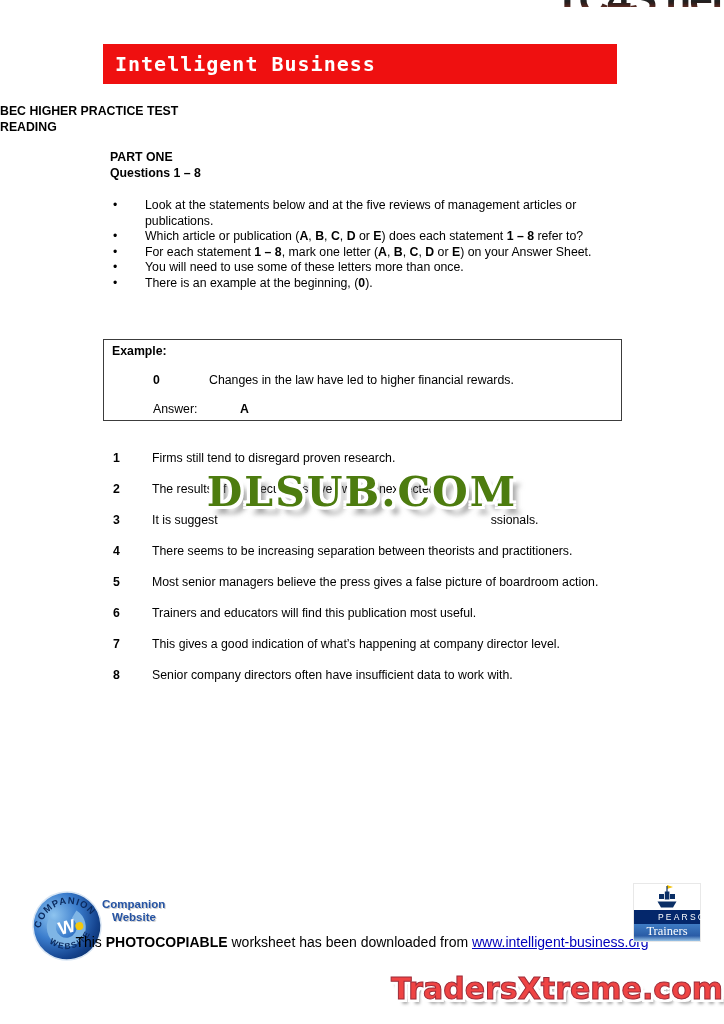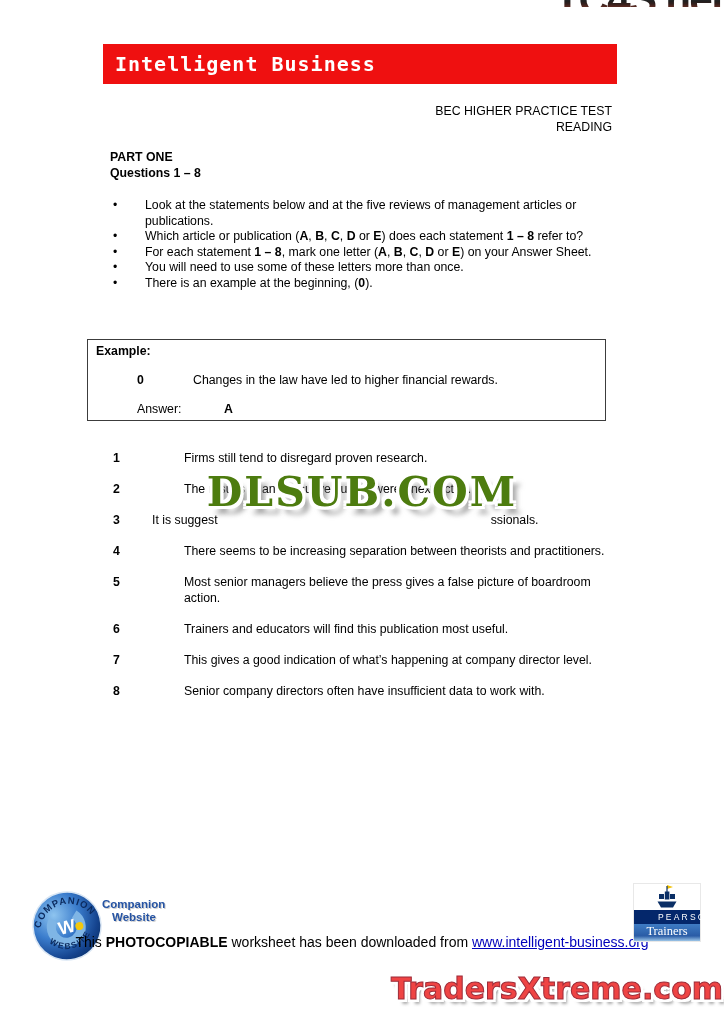--- a/index.html
+++ b/index.html
@@ -22,40 +22,40 @@
   
   .banner{
     position:absolute;left:103px;top:44px;width:514px;height:40px;background:#ef1010;
     display:flex;align-items:center;z-index:1;
   }
   .banner-text{
     font-family:"DejaVu Sans Mono",monospace;font-weight:bold;color:#fff;
     font-size:20px;letter-spacing:1px;padding-left:12px;padding-top:1px;
   }
 
-  .title-block{position:absolute;left:0;top:104px;width:612px;text-align:right;font-weight:normal;}
+  .title-block{position:absolute;left:0;top:104px;width:612px;text-align:left;font-weight:bold;}
   .part-block{position:absolute;left:110px;top:150px;font-weight:bold;}
 
   .instructions{position:absolute;left:113px;top:198px;width:510px;}
   .instr-row{display:flex;}
   .instr-bullet{flex:0 0 32px;}
   .instr-text{width:482px;}
 
-  .example-box{position:absolute;left:87px;top:339px;width:517px;height:80px;border:1px solid #3c3c3c;background:#fff;}
+  .example-box{position:absolute;left:103px;top:339px;width:517px;height:80px;border:1px solid #3c3c3c;background:#fff;}
   .example-label{position:absolute;left:8px;top:4px;font-weight:bold;}
   .example-row{position:absolute;left:49px;top:33px;display:flex;}
   .example-num{flex:0 0 56px;font-weight:bold;}
   .answer-row{position:absolute;left:49px;top:62px;display:flex;}
   .answer-label{flex:0 0 87px;}
   .answer-value{font-weight:bold;}
 
   .statements{position:absolute;left:113px;top:451px;width:510px;}
   .stmt{display:flex;margin-bottom:15.5px;}
   .stmt-num{flex:0 0 39px;font-weight:bold;}
-  .stmt-text{width:482px;margin-left:32px;}
+  .stmt-text{width:482px;}
   .stmt-text-left{white-space:nowrap;}
   .stmt-gap{flex:0 0 273px;}
 
   
   .wm-mid{
     position:absolute;left:0;top:485px;width:724px;text-align:center;z-index:6;
     font-family:"DejaVu Serif",serif;font-weight:bold;font-size:41px;letter-spacing:2px;
     color:#4d7c0f;
     text-shadow:
       -3px -3px 0 #fff,3px -3px 0 #fff,-3px 3px 0 #fff,3px 3px 0 #fff,

